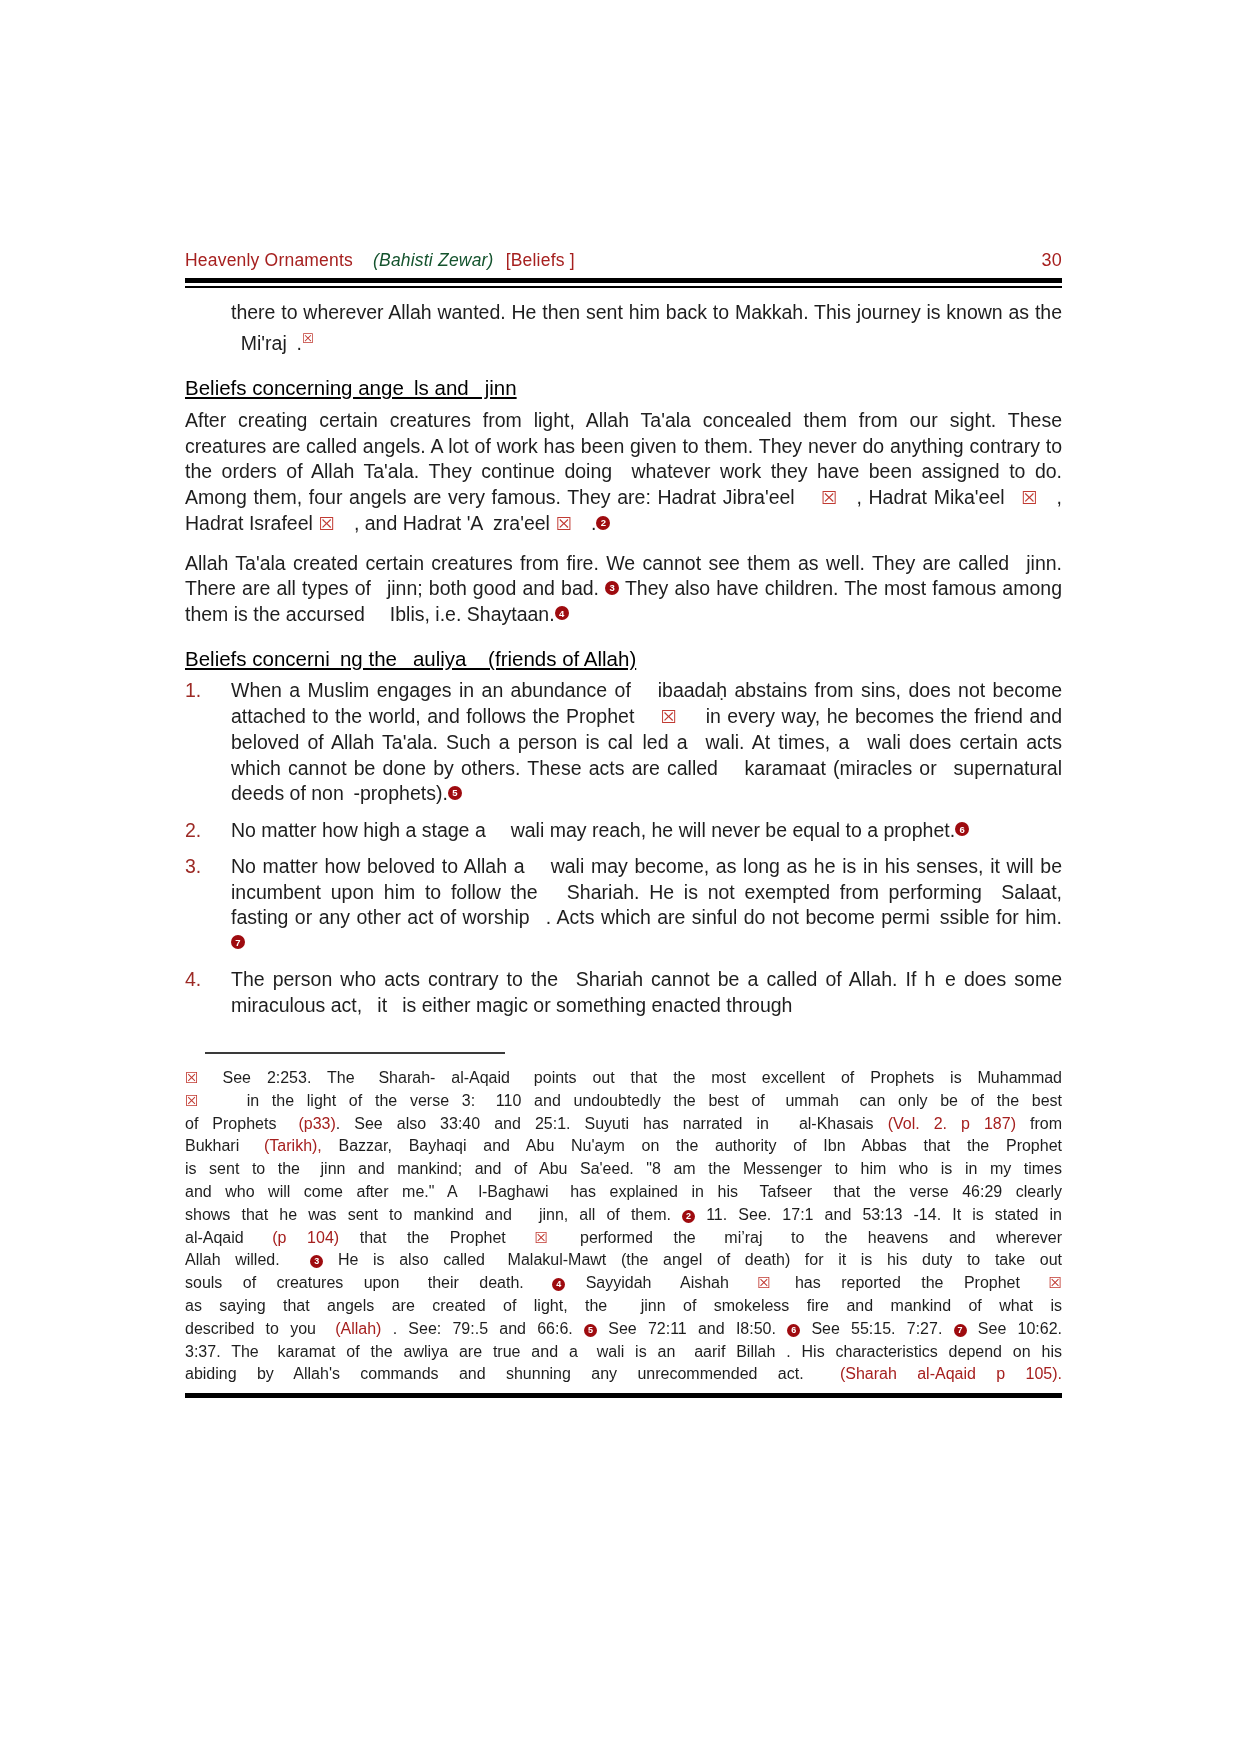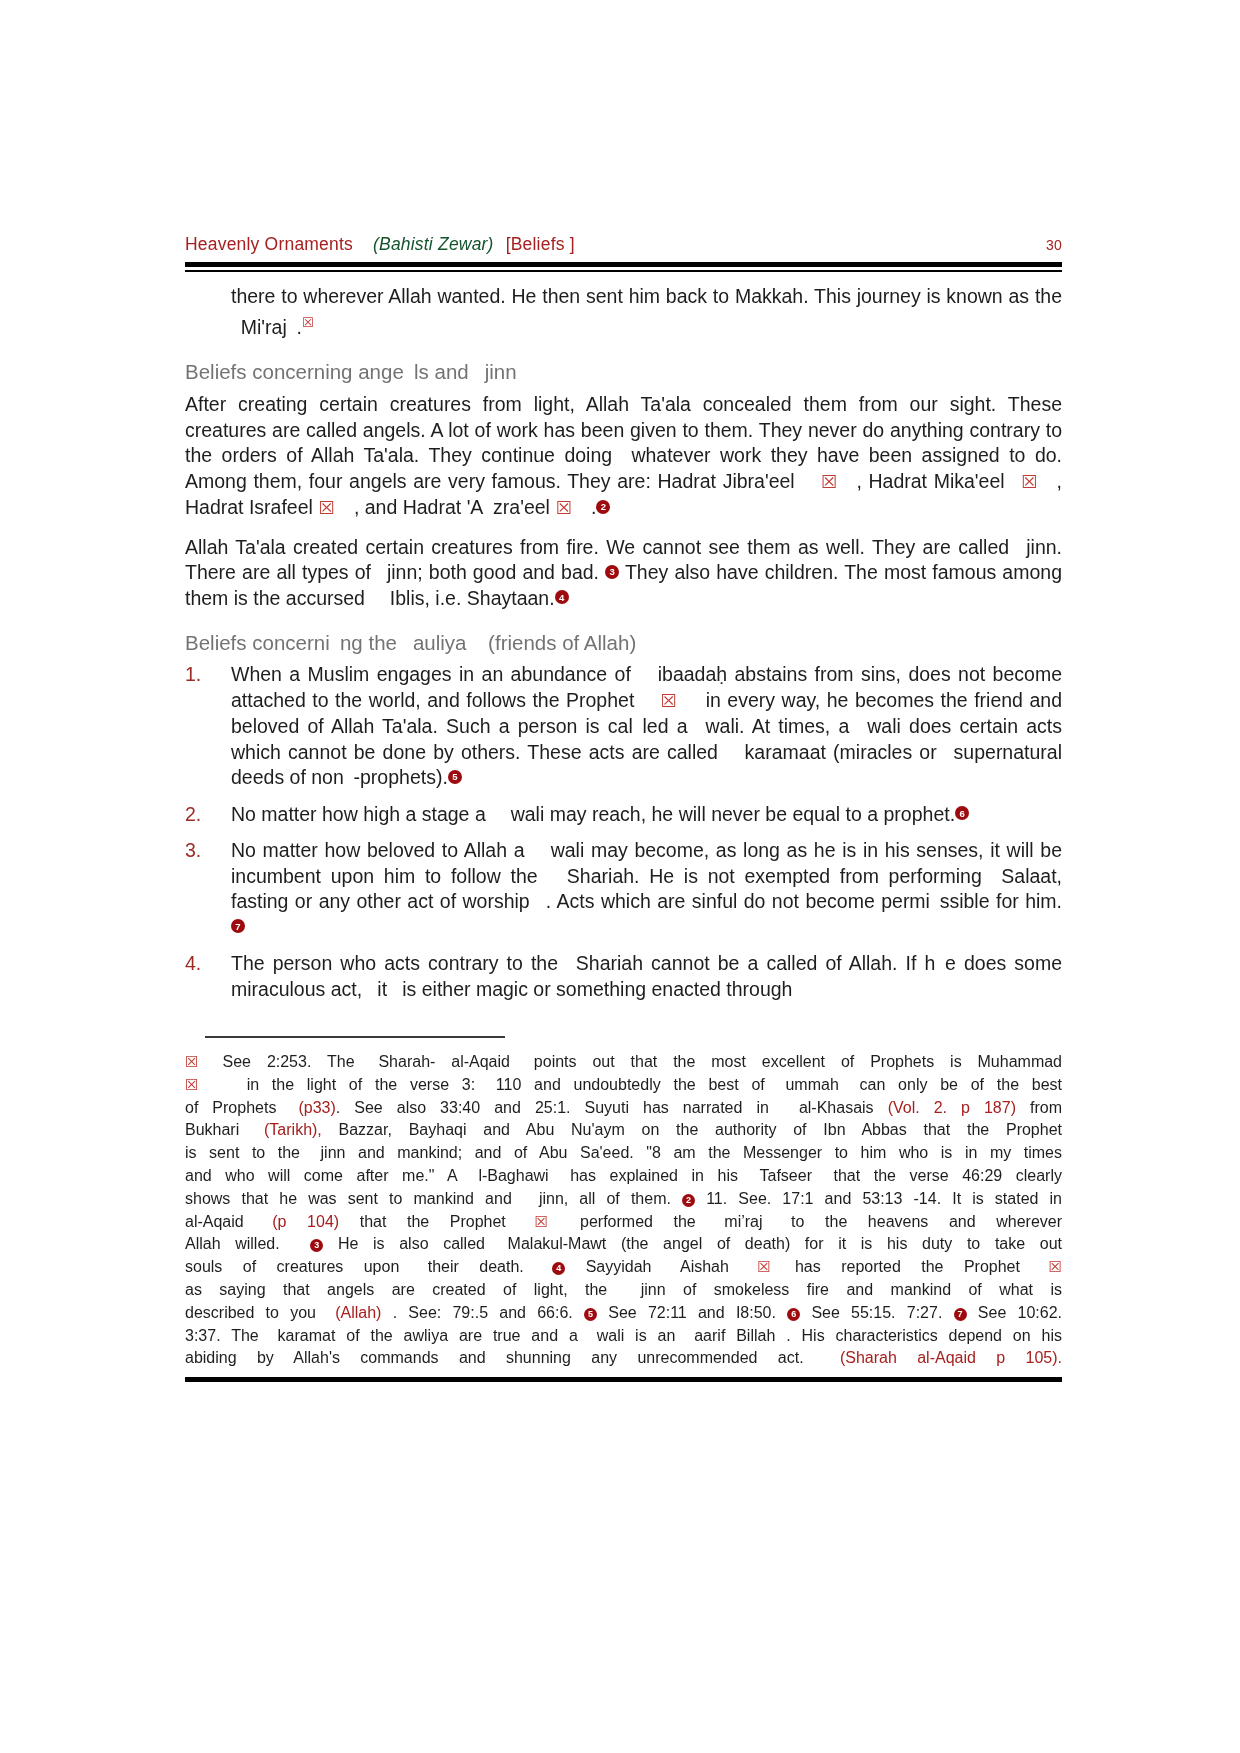--- a/index.html
+++ b/index.html
@@ -1,33 +1,33 @@
 <!DOCTYPE html>
 <html><head>
 <meta charset="utf-8">
 <style>
   html,body{margin:0;padding:0;}
   body{
     width:1240px;height:1753px;background:#ffffff;position:relative;overflow:hidden;
     font-family:"Liberation Sans","DejaVu Sans",sans-serif;color:#1e1e1e;
   }
-  .page{position:absolute;left:185px;top:234px;width:877px;}
+  .page{position:absolute;left:185px;top:250px;width:877px;}
   
   .hdr{display:flex;align-items:baseline;font-size:17.5px;letter-spacing:.2px;}
   .hdr .t-red{color:#a6201f;}
   .hdr .t-blk{color:#14532d;margin-left:20px;font-style:italic;}
   .hdr .t-sec{color:#a6201f;margin-left:12px;}
-  .hdr .pgnum{margin-left:auto;color:#a6201f;font-size:14px;}
+  .hdr .pgnum{margin-left:auto;color:#a6201f;font-size:18px;}
   .rule-a{height:5px;background:#000;margin-top:7px;}
   .rule-b{height:2px;background:#000;margin-top:3px;}
   
   .blocks{margin-top:12px;font-size:19.5px;line-height:25.5px;}
   .para{text-align:justify;margin:8px 0 13px 0;}
   .para.indent{padding-left:46px;}
-  .heading{color:#737373;font-size:20.5px;line-height:25px;margin:19px 0 7px 0;}
+  .heading{color:#000000;font-size:20.5px;line-height:25px;margin:19px 0 7px 0;text-decoration:underline;}
   .list-item{display:flex;margin:0 0 11px 0;}
   .list-item .num{flex:0 0 46px;color:#9c2a25;}
   .list-item .item-text{flex:1;text-align:justify;}
   
   .glyph-box{color:#c13b33;font-size:.92em;}
   .glyph-box.sup{font-size:.68em;vertical-align:7px;}
   .fn-marker{
     display:inline-flex;align-items:center;justify-content:center;
     width:14px;height:14px;border-radius:50%;background:#9e0b0f;color:#fff;
     font-size:9.5px;line-height:1;font-weight:bold;vertical-align:4px;

